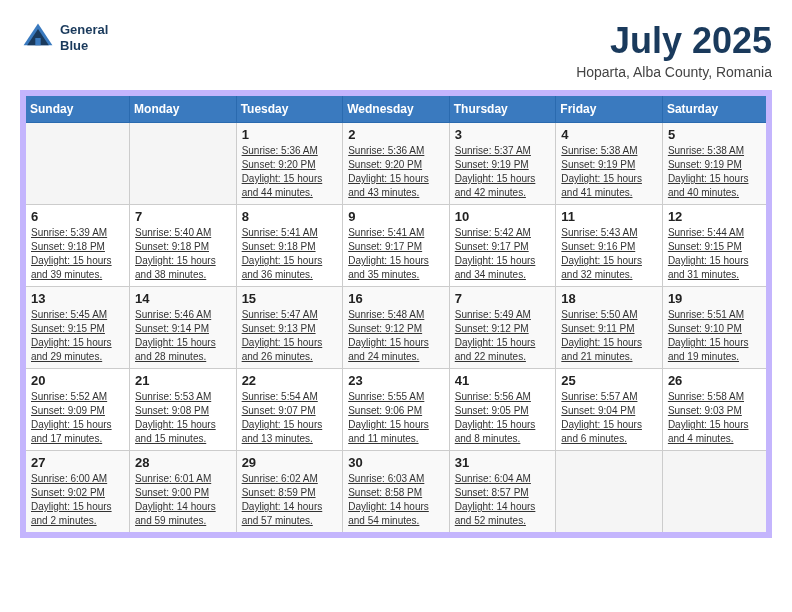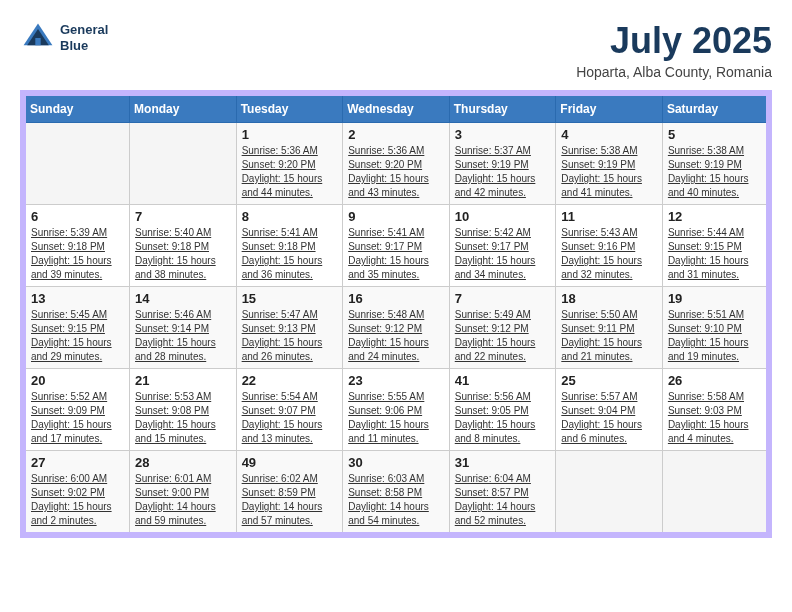--- a/index.html
+++ b/index.html
@@ -298,21 +298,21 @@
           Sunrise: 6:00 AM<br>Sunset: 9:02 PM<br>Daylight: 15 hours and 2 minutes.
         </div>
       </td>
         <td>
         <span class="day-number">28</span>
         <div class="day-detail">
           Sunrise: 6:01 AM<br>Sunset: 9:00 PM<br>Daylight: 14 hours and 59 minutes.
         </div>
       </td>
         <td>
-        <span class="day-number">49</span>
+        <span class="day-number">29</span>
         <div class="day-detail">
           Sunrise: 6:02 AM<br>Sunset: 8:59 PM<br>Daylight: 14 hours and 57 minutes.
         </div>
       </td>
         <td>
         <span class="day-number">30</span>
         <div class="day-detail">
           Sunrise: 6:03 AM<br>Sunset: 8:58 PM<br>Daylight: 14 hours and 54 minutes.
         </div>
       </td>

